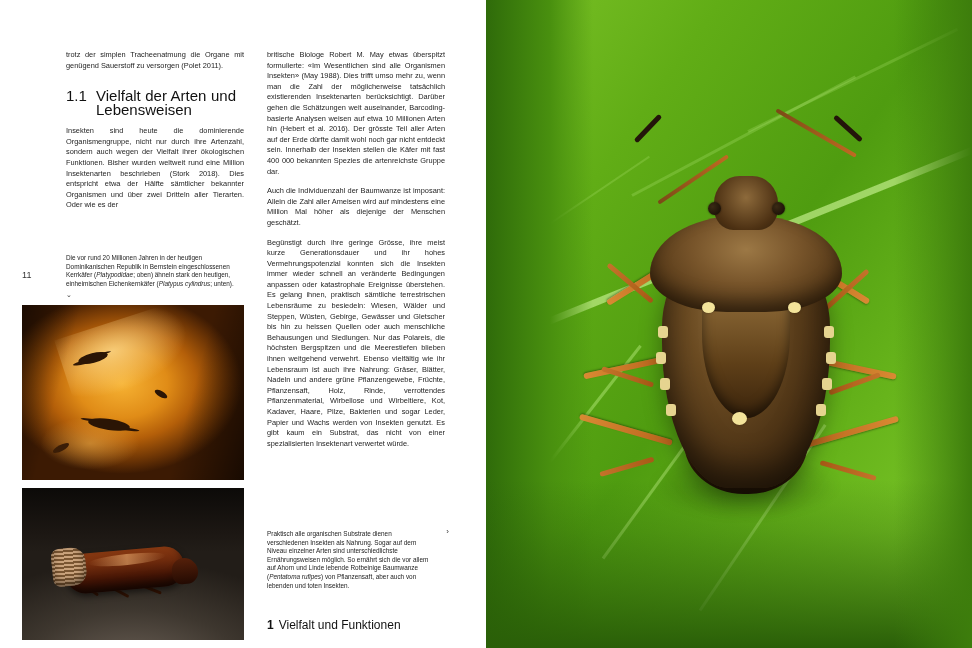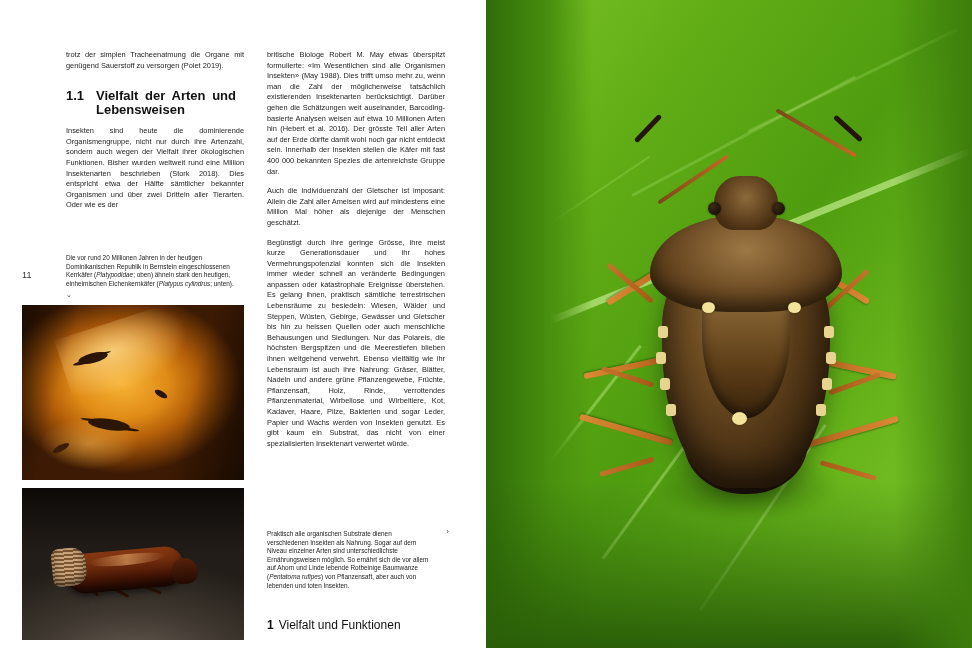--- a/index.html
+++ b/index.html
@@ -54,22 +54,22 @@
   .col-left {
     left: 66px;
     top: 50px;
   }
   .col-right {
     left: 267px;
     top: 50px;
   }
 
   h2.section-title {
-    font-size: 13px;
-    font-weight: bold;
+    font-size: 15px;
+    font-weight: normal;
     line-height: 14px;
     margin: 18px 5px 9px 0;
     color: #111;
   }
   .section-title .num {
     display: inline-block;
     width: 30px;
   }
   .section-title-text {
     display: inline-block;
@@ -461,21 +461,21 @@
 </head>
 <body>
 
 <div class="page">
 
   <div class="left-page">
 
     <div class="page-number">11</div>
 
     <div class="col col-left">
-      <p>trotz der simplen Tracheenatmung die Organe mit genügend Sauerstoff zu versorgen (Polet 2019).</p>
+      <p>trotz der simplen Tracheenatmung die Organe mit genügend Sauerstoff zu versorgen (Polet 2011).</p>
 
       <h2 class="section-title">
         <span class="num">1.1</span><span class="section-title-text">Vielfalt der Arten und Lebensweisen</span>
       </h2>
 
       <p>Insekten sind heute die dominierende Organismengruppe, nicht nur durch ihre Artenzahl, sondern auch wegen der Vielfalt ihrer ökologischen Funktionen. Bisher wurden weltweit rund eine Million Insektenarten beschrieben (Stork 2018). Dies entspricht etwa der Hälfte sämtlicher bekannter Organismen und über zwei Dritteln aller Tierarten. Oder wie es der</p>
     </div>
 
     <div class="caption caption-amber">
       <span>Die vor rund 20 Millionen Jahren in der heutigen Dominikanischen Republik in Bernstein eingeschlossenen Kerrkäfer (</span><span class="it">Platypodidae</span><span>; oben) ähneln stark den heutigen, einheimischen Eichenkernkäfer (</span><span class="it">Platypus cylindrus</span><span>; unten).</span>
@@ -500,21 +500,21 @@
       <div class="beetle-leg l2"></div>
       <div class="beetle-leg l3"></div>
       <div class="beetle-body"></div>
       <div class="beetle-gloss"></div>
       <div class="beetle-head"></div>
       <div class="beetle-tail"></div>
     </div>
 
     <div class="col col-right">
       <p>britische Biologe Robert M. May etwas überspitzt formulierte: «Im Wesentlichen sind alle Organismen Insekten» (May 1988). Dies trifft umso mehr zu, wenn man die Zahl der möglicherweise tatsächlich existierenden Insektenarten berücksichtigt. Darüber gehen die Schätzungen weit auseinander, Barcoding-basierte Analysen weisen auf etwa 10 Millionen Arten hin (Hebert et al. 2016). Der grösste Teil aller Arten auf der Erde dürfte damit wohl noch gar nicht entdeckt sein. Innerhalb der Insekten stellen die Käfer mit fast 400 000 bekannten Spezies die artenreichste Gruppe dar.</p>
-      <p>Auch die Individuenzahl der Gletscher ist imposant: Allein die Zahl aller Ameisen wird auf mindestens eine Million Mal höher als diejenige der Menschen geschätzt.</p>
+      <p>Auch die Individuenzahl der Baumwanze ist imposant: Allein die Zahl aller Ameisen wird auf mindestens eine Million Mal höher als diejenige der Menschen geschätzt.</p>
       <p>Begünstigt durch ihre geringe Grösse, ihre meist kurze Generationsdauer und ihr hohes Vermehrungspotenzial konnten sich die Insekten immer wieder schnell an veränderte Bedingungen anpassen oder katastrophale Ereignisse überstehen. Es gelang ihnen, praktisch sämtliche terrestrischen Lebensräume zu besiedeln: Wiesen, Wälder und Steppen, Wüsten, Gebirge, Gewässer und Gletscher bis hin zu heissen Quellen oder auch menschliche Behausungen und Siedlungen. Nur das Polareis, die höchsten Bergspitzen und die Meerestiefen blieben ihnen weitgehend verwehrt. Ebenso vielfältig wie ihr Lebensraum ist auch ihre Nahrung: Gräser, Blätter, Nadeln und andere grüne Pflanzengewebe, Früchte, Pflanzensaft, Holz, Rinde, verrottendes Pflanzenmaterial, Wirbellose und Wirbeltiere, Kot, Kadaver, Haare, Pilze, Bakterien und sogar Leder, Papier und Wachs werden von Insekten genutzt. Es gibt kaum ein Substrat, das nicht von einer spezialisierten Insektenart verwertet würde.</p>
     </div>
 
     <div class="caption caption-bottom">
       <span class="side-arrow">›</span>
       <span>Praktisch alle organischen Substrate dienen verschiedenen Insekten als Nahrung. Sogar auf dem Niveau einzelner Arten sind unterschiedlichste Ernährungsweisen möglich. So ernährt sich die vor allem auf Ahorn und Linde lebende Rotbeinige Baumwanze (</span><span class="it">Pentatoma rufipes</span><span>) von Pflanzensaft, aber auch von lebenden und toten Insekten.</span>
     </div>
 
     <div class="footer">
       <span class="fnum">1</span><span>Vielfalt und Funktionen</span>

